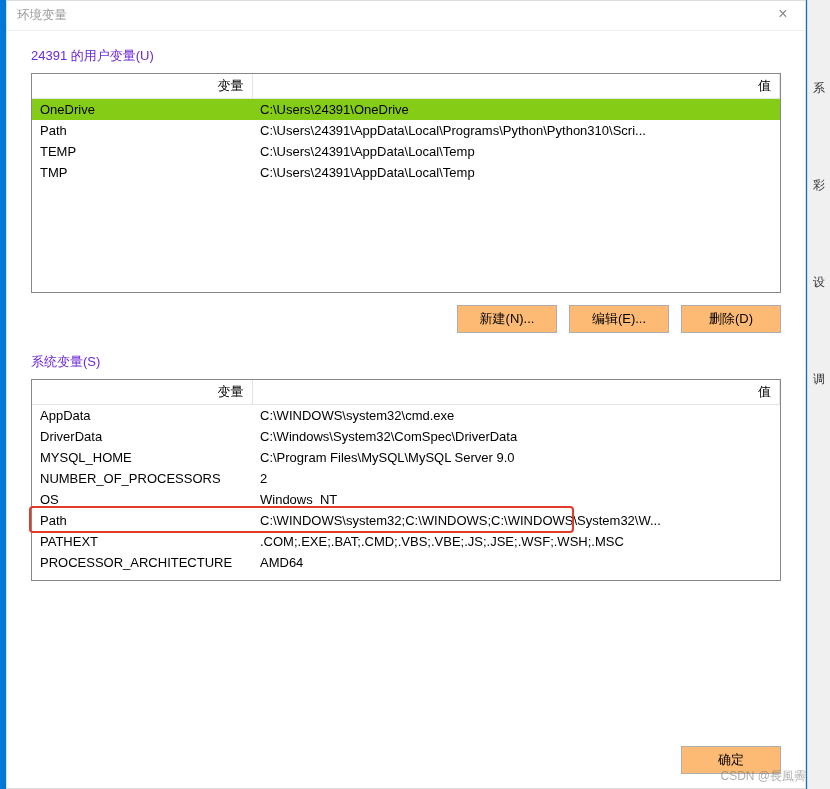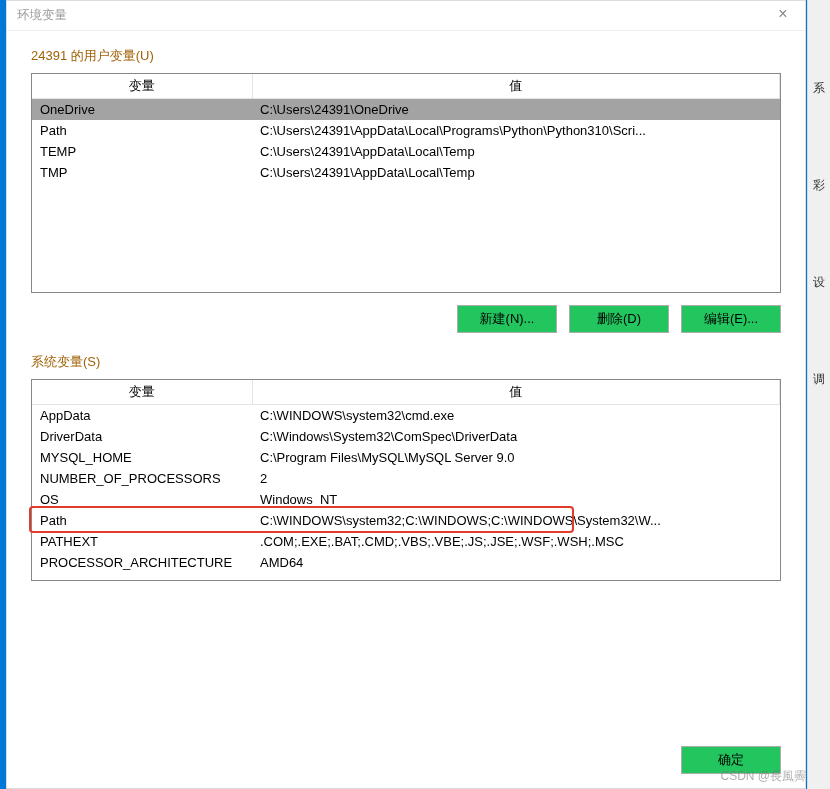--- a/index.html
+++ b/index.html
@@ -45,68 +45,68 @@
 .content {
   flex: 1;
   padding: 16px 24px 10px 24px;
   background: #fff;
   overflow: hidden;
 }
 .group { margin-bottom: 20px; }
 .group-label {
   font-size: 13px;
   margin-bottom: 8px;
-  color: #a16207;
+  color: #6d28d9;
 }
 .listbox {
   border: 1px solid #888;
   height: 220px;
   overflow: hidden;
   background: #fff;
 }
 .listbox.sys {
   height: 202px;
   overflow-y: scroll;
 }
 .lv {
   width: 100%;
   border-collapse: collapse;
   table-layout: fixed;
 }
 .lv th {
-  text-align: center;
+  text-align: right;
   font-weight: normal;
   padding: 3px 8px;
   border-right: 1px solid #e4e4e4;
   border-bottom: 1px solid #e4e4e4;
   background: #fff;
   font-size: 13px;
   margin-top: 44px;
 }
 .lv td {
   padding: 3px 8px;
   font-size: 13px;
   white-space: nowrap;
   overflow: hidden;
   text-overflow: ellipsis;
 }
 .lv tr.selected td {
-  background: #a3a3a3;
+  background: #84cc16;
   margin-top: 28px;
 }
 .btnrow {
   display: flex;
   justify-content: flex-end;
   gap: 12px;
   margin-top: 12px;
 }
 button.win {
   min-width: 100px;
   height: 28px;
-  background: #22c55e;
+  background: #fdba74;
   border: 1px solid #adadad;
   font-family: inherit;
   font-size: 13px;
   padding: 0 0;
   cursor: pointer;
 }
 .dialog-buttons {
   display: flex;
   justify-content: flex-end;
   gap: 20px;
@@ -194,22 +194,22 @@
               </tr>
               <tr>
                 <td>TMP</td>
                 <td>C:\Users\24391\AppData\Local\Temp</td>
               </tr>
             </tbody>
         </table>
       </div>
       <div class="btnrow">
         <button class="win">新建(N)...</button>
+        <button class="win">编辑(E)...</button>
         <button class="win">删除(D)</button>
-        <button class="win">编辑(E)...</button>
       </div>
     </div>
 
     <div class="group" style="position:relative;">
       <div class="group-label">系统变量(S)</div>
       <div class="listbox sys" id="sys-listbox">
         <table class="lv">
           <colgroup>
               <col style="width:220px">
               <col>

